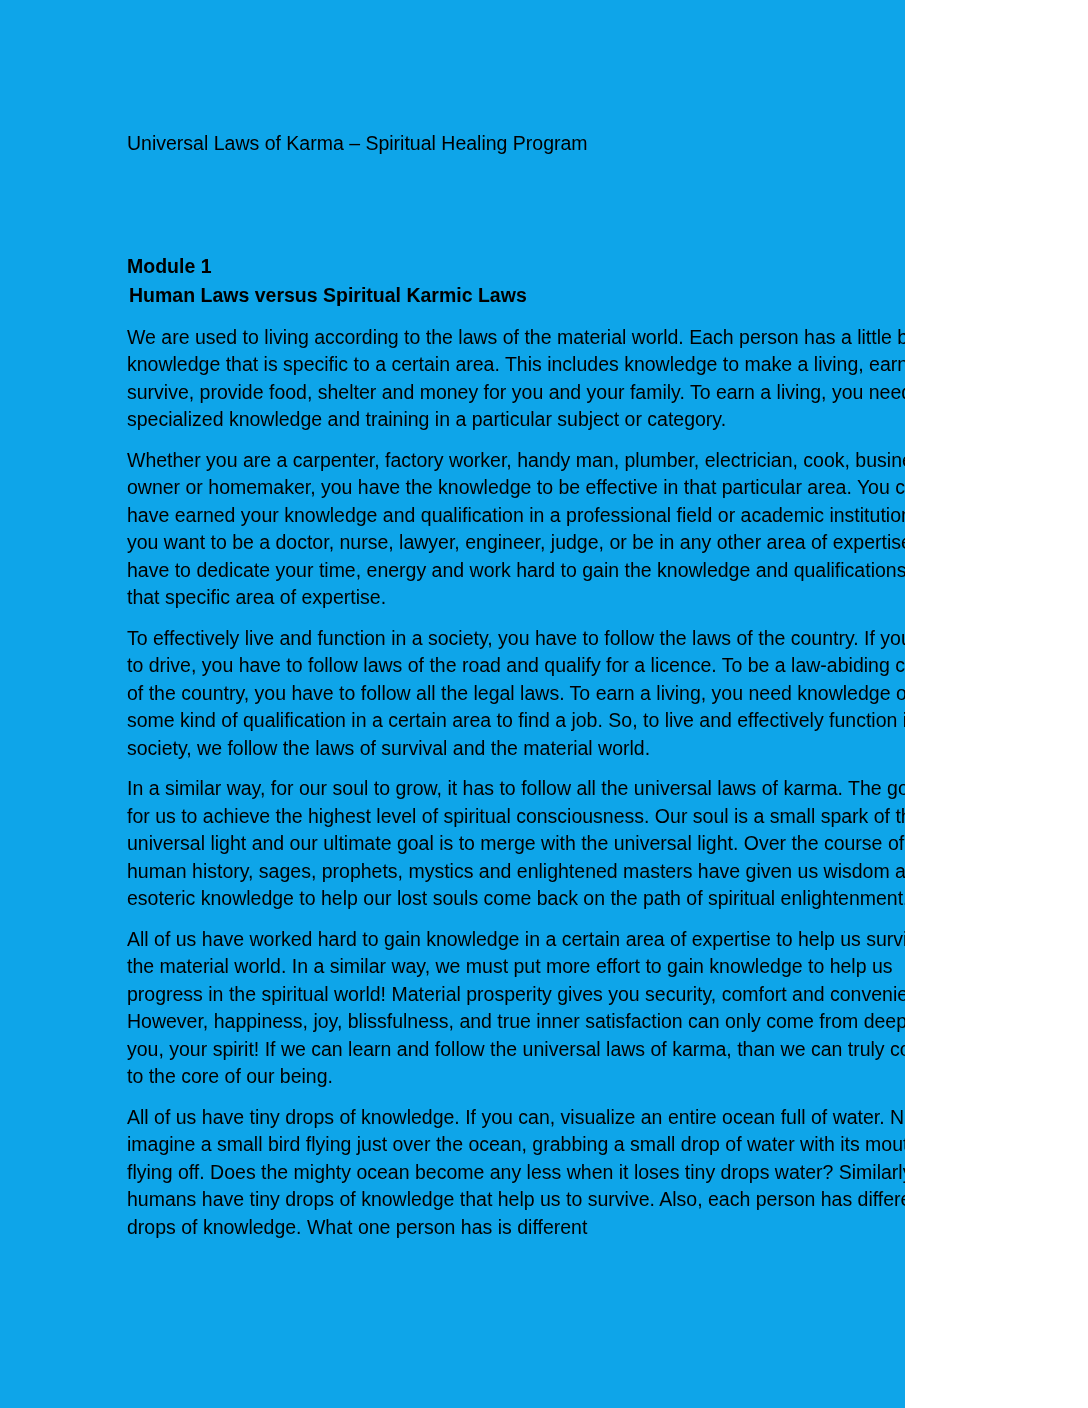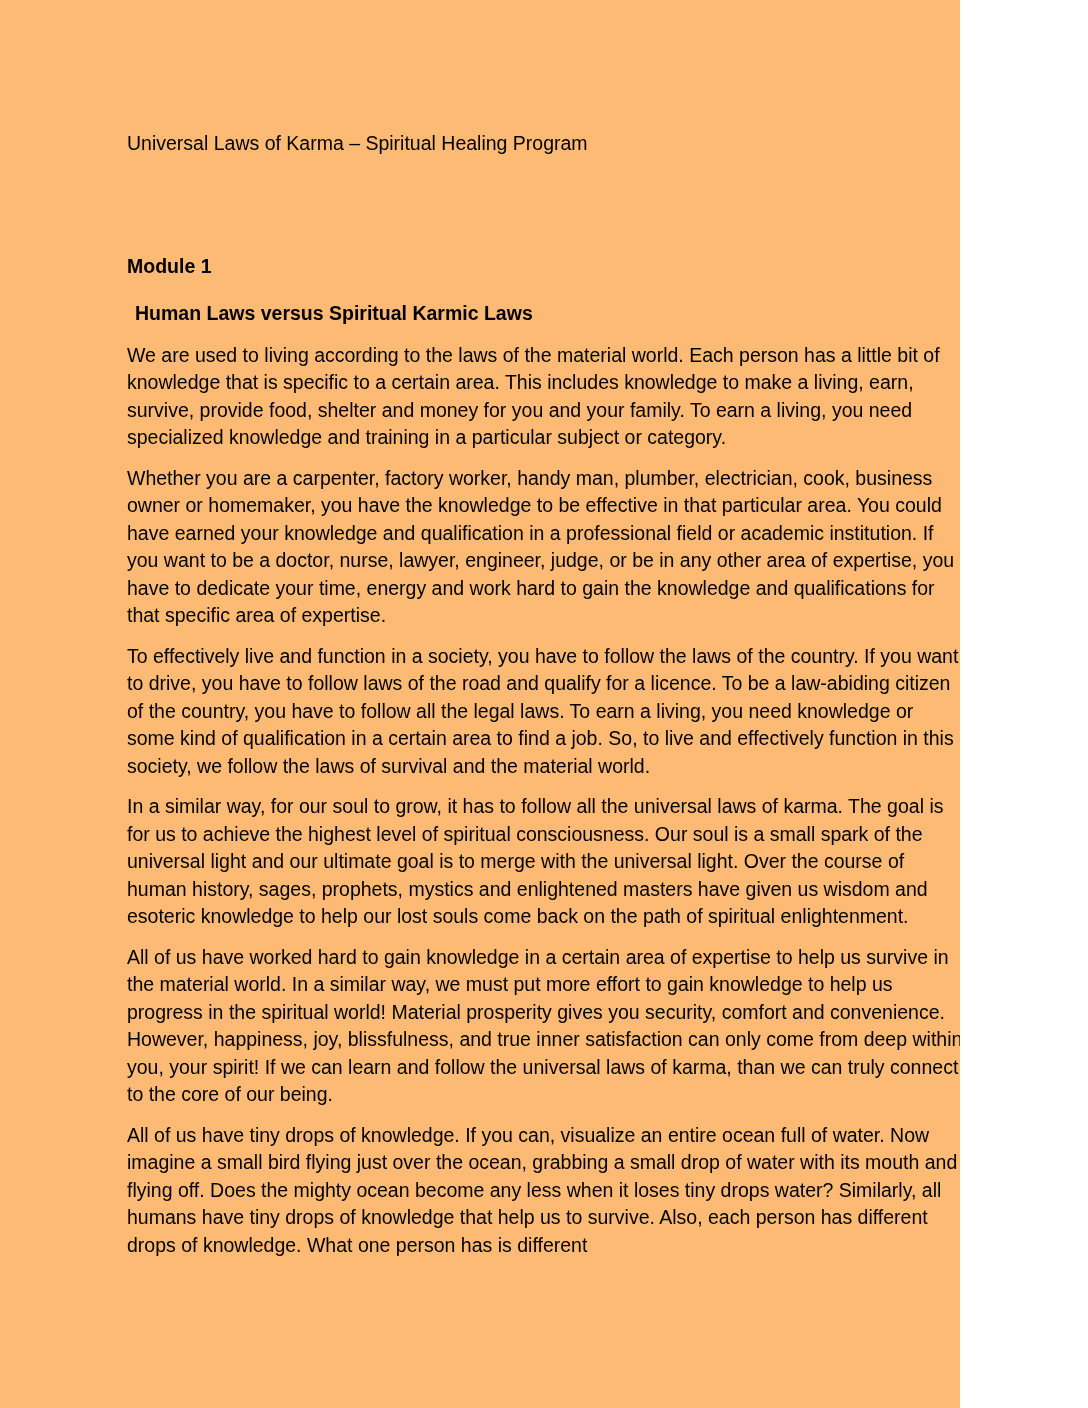--- a/index.html
+++ b/index.html
@@ -2,51 +2,52 @@
 <html><head>
 <meta charset="utf-8">
 <style>
   html, body {
     margin: 0;
     padding: 0;
     background: #ffffff;
   }
   .page {
     position: relative;
-    width: 960px;
+    width: 872px;
     height: 1408px;
-    background: #fdba74;
+    background: #0ea5e9;
     overflow: hidden;
+    padding-left: 33px;
   }
   .content {
     position: absolute;
     left: 127px;
     top: 130px;
     width: 836px;
     font-family: "Liberation Sans", "DejaVu Sans", sans-serif;
     font-size: 19.5px;
     line-height: 27.5px;
     color: #000000;
     -webkit-font-smoothing: antialiased;
   }
   .doc-title {
     font-weight: 400;
     margin: 0 0 95px 0;
     font-size: 19.5px;
     line-height: 27.5px;
   }
   .module-heading {
     font-weight: 700;
-    margin: 0 0 20px 0;
+    margin: 0 0 2px 0;
     font-size: 19.5px;
     line-height: 27.5px;
   }
   .section-heading {
     font-weight: 700;
-    margin: 0 0 14px 8px;
+    margin: 0 0 14px 2px;
     font-size: 19.5px;
     line-height: 27.5px;
   }
   .para {
     margin: 11px 0 13px 0;
   }
 </style>
 </head>
 <body>
 

